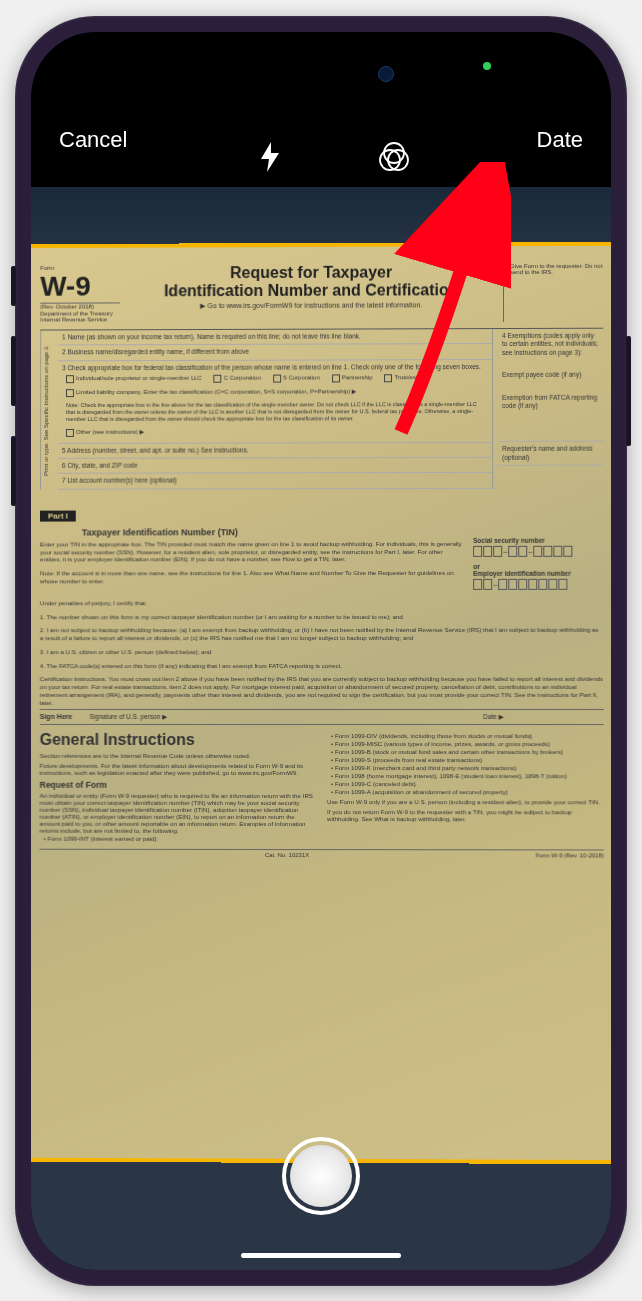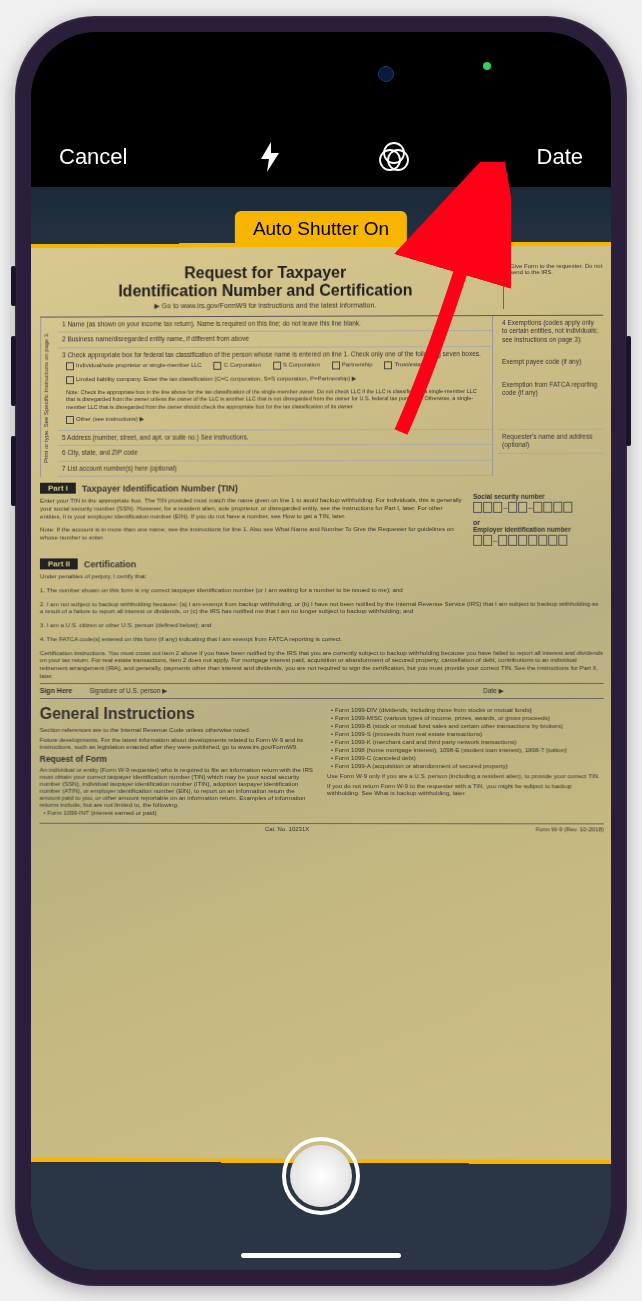--- a/index.html
+++ b/index.html
@@ -86,21 +86,20 @@
       border-radius: 50%;
       z-index: 50;
     }
     .toolbar {
       position: absolute;
       top: 95px;
       left: 0;
       right: 0;
       height: 60px;
       display: flex;
-      align-items: center;
       justify-content: space-between;
       padding: 0 28px;
       z-index: 40;
       background: rgba(0,0,0,0.5);
     }
     .toolbar-btn {
       color: #fff;
       font-size: 22px;
       font-weight: 400;
       cursor: pointer;
@@ -256,20 +255,21 @@
     .part-label {
       background: #222;
       color: #d9c88f;
       padding: 1px 8px;
       font-weight: 700;
       font-size: 8px;
     }
     .section-title {
       font-weight: 700;
       font-size: 9px;
+      margin-top: 32px;
     }
     .body-text {
       font-size: 6.2px;
       line-height: 1.25;
       padding: 3px 0;
     }
     .sign-row {
       display: flex;
       border-top: 1px solid #666;
       border-bottom: 1px solid #666;
@@ -405,25 +405,30 @@
               <circle cx="12" cy="18" r="10"></circle>
               <circle cx="20" cy="18" r="10"></circle>
               <circle cx="16" cy="11" r="10"></circle>
             </svg>
         </div>
       </div>
       <div class="toolbar-btn">Date</div>
     </div>
 
     <div class="viewfinder">
-      <div class="badge">Auto Shutter On</div>
       <div class="doc-outline"></div>
 
       <div class="document">
         <div class="doc-header">
+          <div class="w9-box">
+            <div style="font-size:6px">Form</div>
+            <div class="w9-title">W-9</div>
+            <div class="w9-sub">(Rev. October 2018)</div>
+            <div class="w9-sub">Department of the Treasury Internal Revenue Service</div>
+          </div>
           <div class="doc-title-box">
             <div class="doc-title">Request for Taxpayer</div>
             <div class="doc-title">Identification Number and Certification</div>
             <div class="doc-subtitle">▶ Go to www.irs.gov/FormW9 for instructions and the latest information.</div>
           </div>
           <div class="right-box">Give Form to the requester. Do not send to the IRS.</div>
         </div>
 
         <div class="form-grid">
           <div class="vert-label">Print or type.  See Specific Instructions on page 3.</div>
@@ -493,24 +498,20 @@
                 <div class="num-box"></div>
                 <div class="num-box"></div>
                 <div class="num-box"></div>
                 <div class="num-box"></div>
                 <div class="num-box"></div>
                 <div class="num-box"></div>
               </div>
           </div>
         </div>
 
-        <div class="section-bar">
-          <span class="part-label">Part II</span>
-          <span class="section-title">Certification</span>
-        </div>
         <div class="body-text">Under penalties of perjury, I certify that:</div>
         <div class="body-text">1. The number shown on this form is my correct taxpayer identification number (or I am waiting for a number to be issued to me); and</div>
         <div class="body-text">2. I am not subject to backup withholding because: (a) I am exempt from backup withholding, or (b) I have not been notified by the Internal Revenue Service (IRS) that I am subject to backup withholding as a result of a failure to report all interest or dividends, or (c) the IRS has notified me that I am no longer subject to backup withholding; and</div>
         <div class="body-text">3. I am a U.S. citizen or other U.S. person (defined below); and</div>
         <div class="body-text">4. The FATCA code(s) entered on this form (if any) indicating that I am exempt from FATCA reporting is correct.</div>
         <div class="body-text">Certification instructions. You must cross out item 2 above if you have been notified by the IRS that you are currently subject to backup withholding because you have failed to report all interest and dividends on your tax return. For real estate transactions, item 2 does not apply. For mortgage interest paid, acquisition or abandonment of secured property, cancellation of debt, contributions to an individual retirement arrangement (IRA), and generally, payments other than interest and dividends, you are not required to sign the certification, but you must provide your correct TIN. See the instructions for Part II, later.</div>
 
         <div class="sign-row">
           <div class="sign-label">Sign Here</div>
           <div style="flex:1;font-size:6.5px">Signature of U.S. person ▶</div>

